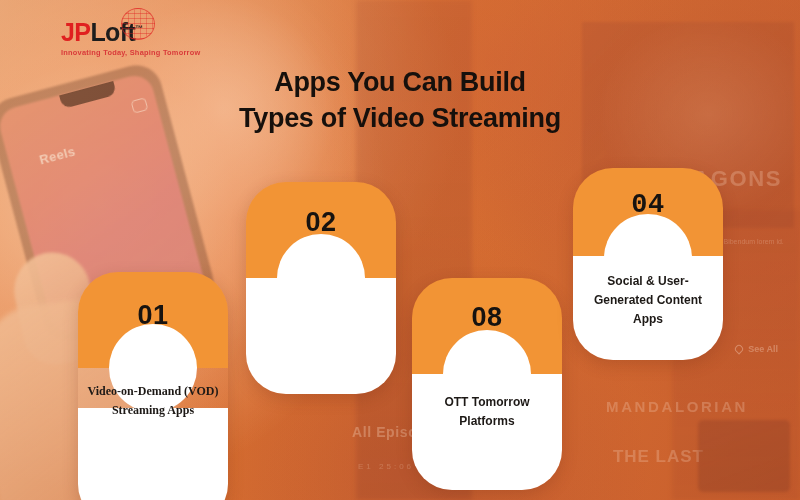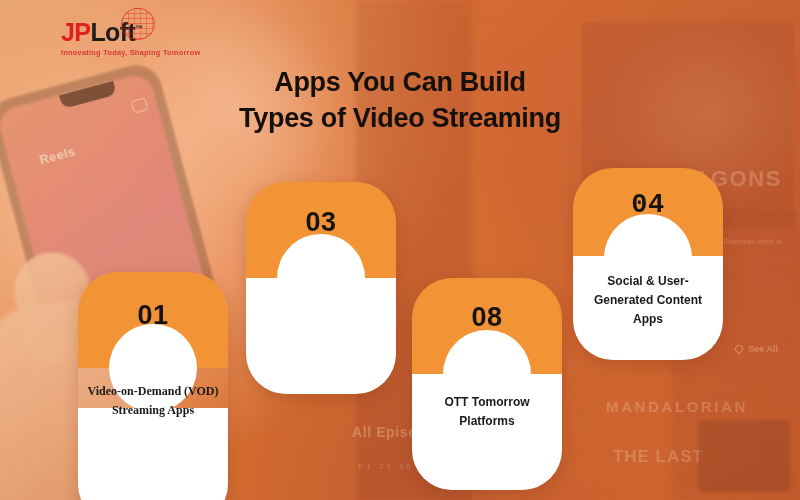--- a/index.html
+++ b/index.html
@@ -332,21 +332,21 @@
     <div class="card-bottom" style="height:116px;"></div>
     <div class="card-arch" style="top:52px;"></div>
     <div class="card-num" style="top:28px;">01</div>
     <div class="card-label" style="top:110px;font-family:Liberation Serif, serif;">Video-on-Demand (VOD) Streaming Apps</div>
   </div>
 
   <div class="card" style="left:246px; top:182px; width:150px; height:212px;">
     <div class="card-top" style="height:96px;"></div>
     <div class="card-bottom" style="height:116px;"></div>
     <div class="card-arch" style="top:52px;"></div>
-    <div class="card-num" style="top:25px;">03</div>
+    <div class="card-num" style="top:25px;">02</div>
   </div>
 
   <div class="card" style="left:412px; top:278px; width:150px; height:212px;">
     <div class="card-top" style="height:96px;"></div>
     <div class="card-bottom" style="height:116px;"></div>
     <div class="card-arch" style="top:52px;"></div>
     <div class="card-num" style="top:24px;">08</div>
     <div class="card-label" style="top:115px;">OTT Tomorrow Platforms</div>
   </div>
 

